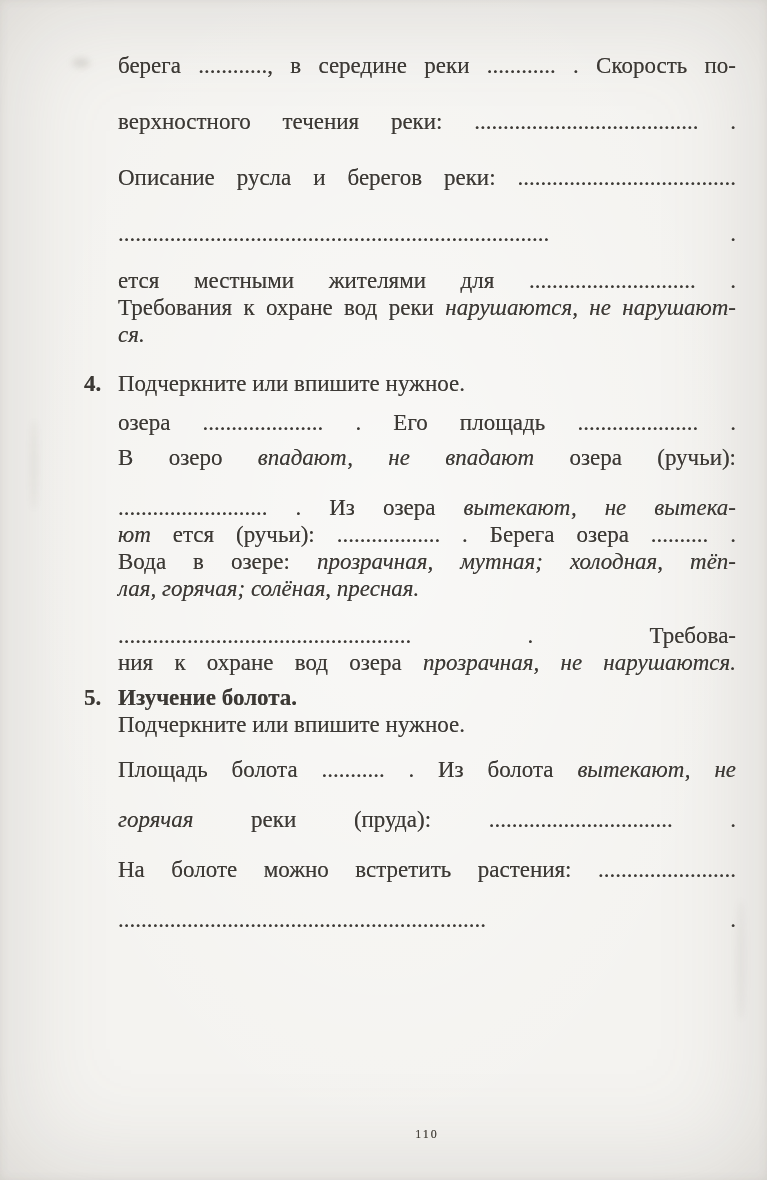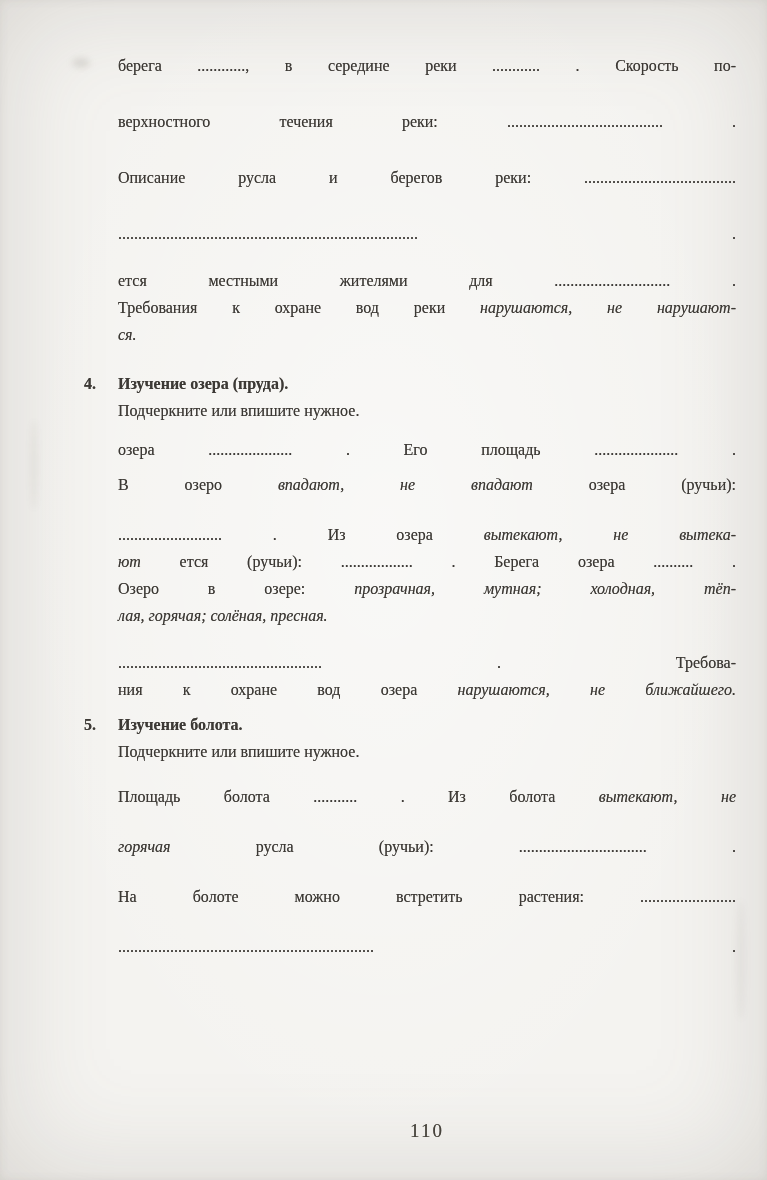--- a/index.html
+++ b/index.html
@@ -18,34 +18,34 @@
       inset 0 0 10px rgba(108,102,92,.10);
   }
   .smudge{
     position:absolute;border-radius:50%;
     background:rgba(120,114,104,.18);
     filter:blur(3px);
   }
   .content{
     position:absolute;left:118px;top:52px;width:618px;
     color:#3c3935;
-    font-size:16px;line-height:27px;
+    font-size:23px;line-height:27px;
     text-shadow:0 0 .5px rgba(64,60,53,.65);
   }
   .ln{margin:0;}
   .stretch{text-align:justify;text-align-last:justify;}
   .it{font-style:italic;}
   .g8{margin-bottom:8px}.g10{margin-bottom:22px}.g12{margin-bottom:12px}
   .g16{}.g18{margin-bottom:18px}.g20{margin-bottom:20px}
   .g23{margin-bottom:23px}.g29{margin-bottom:29px}
   .sec{position:relative;font-weight:bold;}
   .num{position:absolute;left:-34px;top:0;font-weight:bold;}
   .pageno{
     position:absolute;left:118px;bottom:38px;width:618px;
-    text-align:center;font-size:19px;letter-spacing:2px;color:#46423b;
+    text-align:center;font-size:12px;letter-spacing:2px;color:#46423b;
     text-shadow:0 0 .5px rgba(64,60,53,.6);
   }
 </style>
 </head>
 <body>
 
 <div class="page">
 
   <div class="smudge" style="left:72px;top:58px;width:18px;height:10px;"></div>
   <div class="smudge" style="left:30px;top:420px;width:8px;height:90px;opacity:.4;"></div>
@@ -56,40 +56,39 @@
     <p class="ln stretch g29"><span>берега ............, в середине реки ............ . Скорость по-</span></p>
     <p class="ln stretch g29"><span>верхностного течения реки: ....................................... .</span></p>
     <p class="ln stretch g29"><span>Описание русла и берегов реки: ......................................</span></p>
     <p class="ln stretch g20"><span>........................................................................... .</span></p>
     <p class="ln stretch"><span>ется местными жителями для ............................. .</span></p>
     <p class="ln stretch"><span>Требования к охране вод реки </span><span class="it">нарушаются, не нарушают-</span></p>
     <p class="ln g10"><span class="it">ся.</span></p>
 
     <div class="sec">
       <span class="num">4.</span>
-      <span>Изучение озера (пруда).</span>
     </div>
     <p class="ln g12"><span>Подчеркните или впишите нужное.</span></p>
 
     <p class="ln stretch g8"><span>озера ..................... . Его площадь ..................... .</span></p>
     <p class="ln stretch g23"><span>В озеро </span><span class="it">впадают, не впадают</span><span> озера (ручьи):</span></p>
     <p class="ln stretch g16"><span>.......................... . Из озера </span><span class="it">вытекают, не вытека-</span></p>
     <p class="ln stretch"><span class="it">ют</span><span> ется (ручьи): .................. . Берега озера .......... .</span></p>
-    <p class="ln stretch"><span>Озеро в озере: </span><span class="it">прозрачная, мутная; холодная, тёп-</span></p>
+    <p class="ln stretch"><span>Вода в озере: </span><span class="it">прозрачная, мутная; холодная, тёп-</span></p>
     <p class="ln g20"><span class="it">лая, горячая; солёная, пресная.</span></p>
     <p class="ln stretch"><span>................................................... . Требова-</span></p>
-    <p class="ln stretch g8"><span>ния к охране вод озера </span><span class="it">нарушаются, не ближайшего.</span></p>
+    <p class="ln stretch g8"><span>ния к охране вод озера </span><span class="it">прозрачная, не нарушаются.</span></p>
 
     <div class="sec">
       <span class="num">5.</span>
       <span>Изучение болота.</span>
     </div>
     <p class="ln g18"><span>Подчеркните или впишите нужное.</span></p>
 
     <p class="ln stretch g23"><span>Площадь болота ........... . Из болота </span><span class="it">вытекают, не</span></p>
-    <p class="ln stretch g23"><span class="it">горячая</span><span> русла (ручьи): ................................ .</span></p>
+    <p class="ln stretch g23"><span class="it">горячая</span><span> реки (пруда): ................................ .</span></p>
     <p class="ln stretch g23"><span>На болоте можно встретить растения: ........................</span></p>
     <p class="ln stretch"><span>................................................................ .</span></p>
 
   </div>
 
   <div class="pageno">110</div>
 </div>
 
 </body></html>

